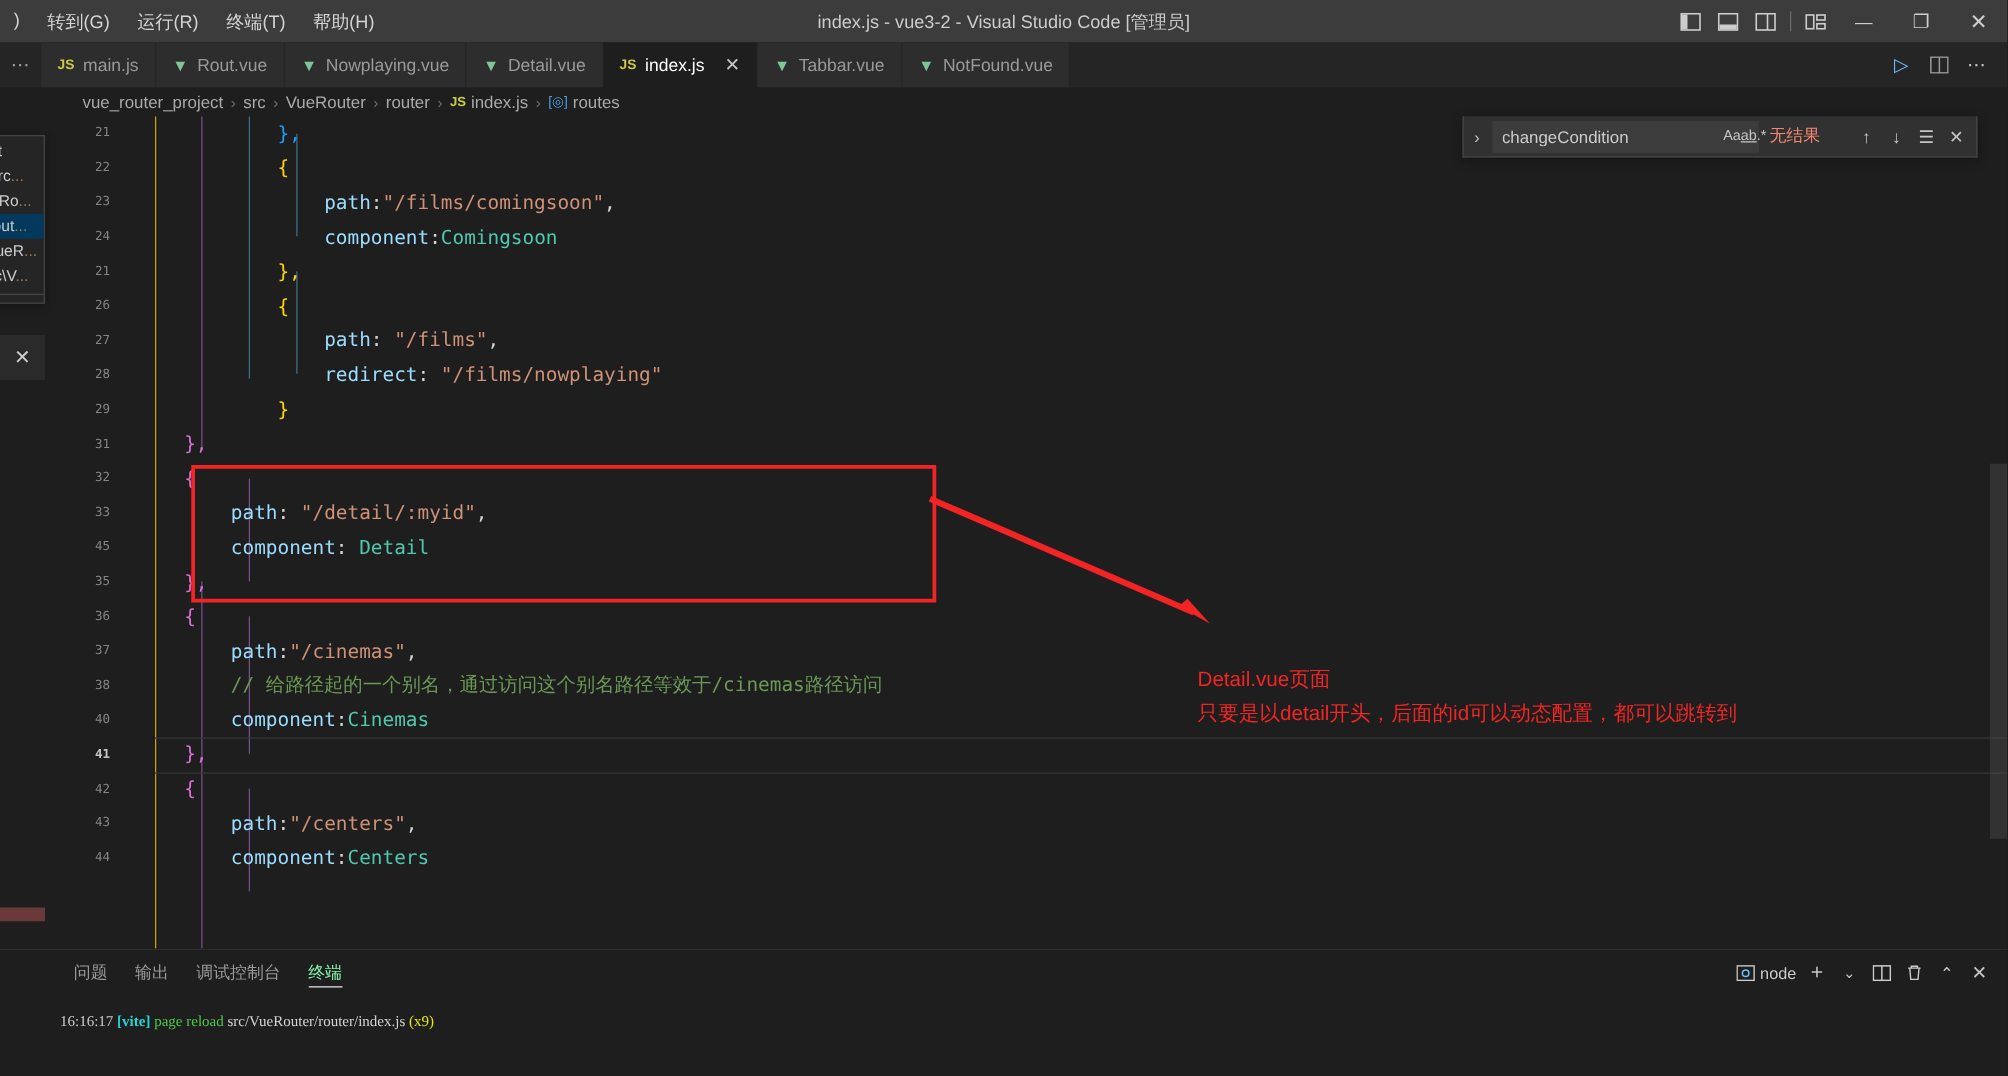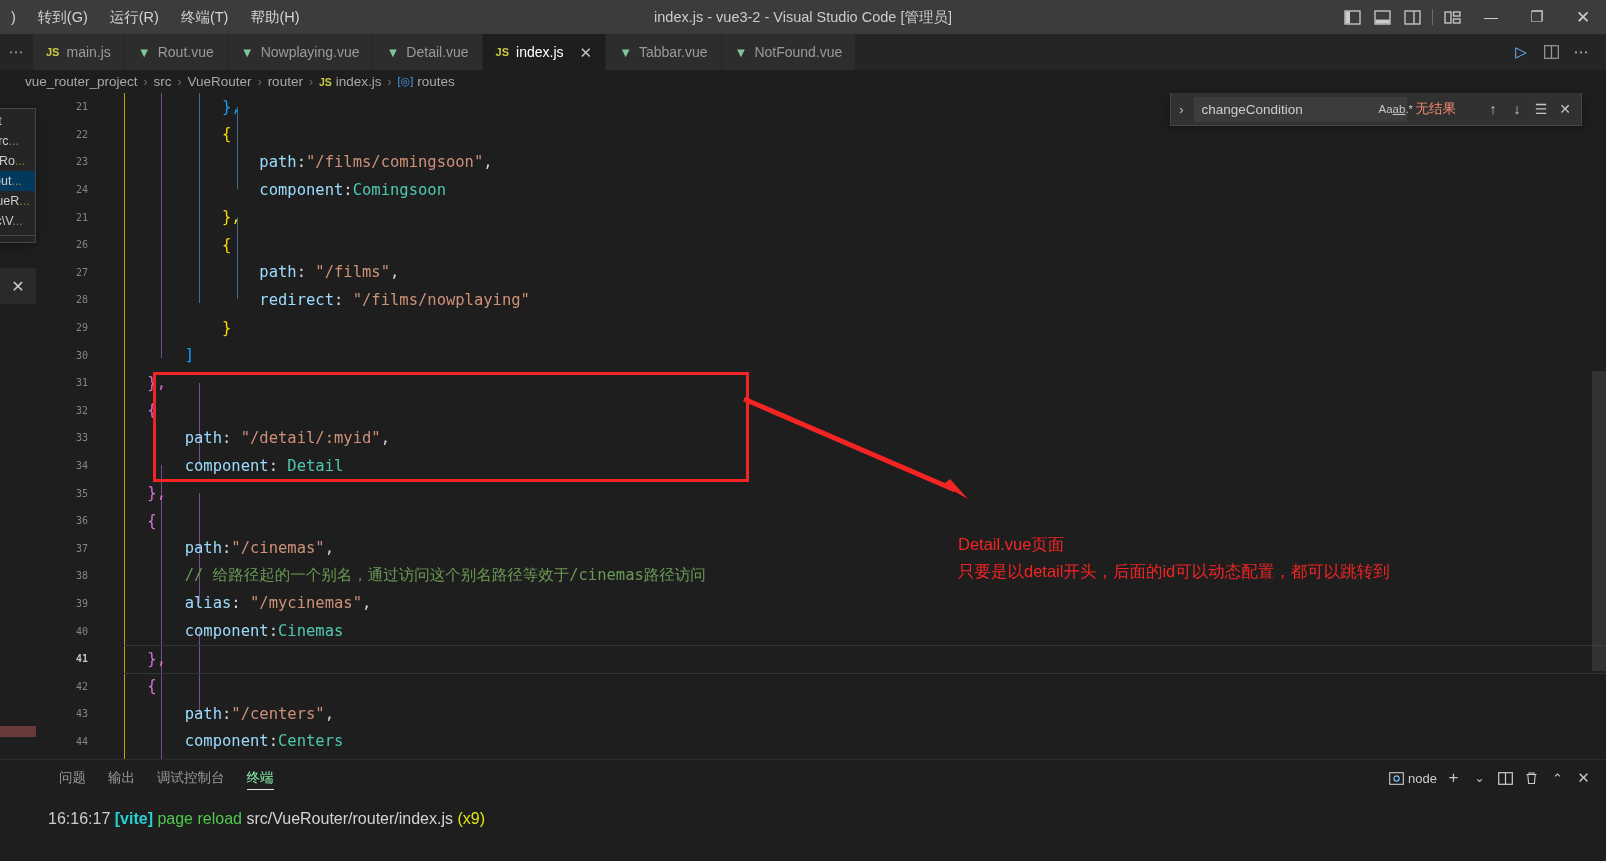--- a/index.html
+++ b/index.html
@@ -64,21 +64,21 @@
   }
   .tb-act {
     width: 28px; height: 36px; display: flex; align-items: center; justify-content: center;
     color: #c5c5c5;
   }
 
   
   .breadcrumb {
     position: absolute; top: 70px; left: 0; width: 1472px; height: 23px;
     background: #1e1e1e; display: flex; align-items: center;
-    padding-left: 23px; font-size: 13.5px; color: #a9a9a9; gap: 0px;
+    padding-left: 64px; font-size: 13.5px; color: #a9a9a9; gap: 0px;
   }
   .bc-item { padding: 0 2px; display: flex; align-items: center; gap: 4px; }
   .bc-sep { color: #6f6f6f; padding: 0 4px; font-size: 12px; }
   .bc-ico-js { color: #cbcb41; font-size: 10.5px; font-weight: bold; }
   .bc-ico-sym { color: #4a9fe8; font-size: 11px; }
 
   
   .editor {
     position: absolute; top: 93px; left: 0; width: 1606px; height: 666px;
     background: #1e1e1e; overflow: hidden;
@@ -208,21 +208,21 @@
     display: flex; align-items: center; gap: 1px;
   }
   .pa {
     min-width: 25px; height: 26px; padding: 0 3px;
     display: flex; align-items: center; justify-content: center;
     color: #c5c5c5; font-size: 14px; gap: 4px;
   }
   .pa .lbl { font-size: 13px; color: #cccccc; }
   .terminal {
     padding: 14px 0 0 48px;
-    font-family: Liberation Sans, sans-serif; font-size: 16px; color: #cccccc;
+    font-family: Liberation Serif, serif; font-size: 12px; color: #cccccc;
     white-space: pre;
   }
   .t-time { color: #cccccc; }
   .t-vite { color: #23d3d3; font-weight: bold; }
   .t-act  { color: #4ec94e; }
   .t-path { color: #d4d4d4; }
   .t-cnt  { color: #e5e510; }
 </style>
 </head>
 <body>
@@ -381,58 +381,50 @@
         </div>
       <div class="line">
           <span class="ln">28</span>
           <span class="code">                <span class="k">redirect</span><span class="pn">: </span><span class="s">"/films/nowplaying"</span></span>
         </div>
       <div class="line">
           <span class="ln">29</span>
           <span class="code">            <span class="br1">}</span></span>
         </div>
       <div class="line">
-          <span class="ln">30</span>
-          <span class="code">        <span class="br3">]</span></span>
-        </div>
-      <div class="line">
           <span class="ln">31</span>
           <span class="code">    <span class="br2">}</span><span class="br2">,</span></span>
         </div>
       <div class="line">
           <span class="ln">32</span>
           <span class="code">    <span class="br2">{</span></span>
         </div>
       <div class="line">
           <span class="ln">33</span>
           <span class="code">        <span class="k">path</span><span class="pn">: </span><span class="s">"/detail/:myid"</span><span class="pn">,</span></span>
         </div>
       <div class="line">
-          <span class="ln">34</span>
+          <span class="ln">45</span>
           <span class="code">        <span class="k">component</span><span class="pn">: </span><span class="id">Detail</span></span>
         </div>
       <div class="line">
           <span class="ln">35</span>
           <span class="code">    <span class="br2">}</span><span class="br2">,</span></span>
         </div>
       <div class="line">
           <span class="ln">36</span>
           <span class="code">    <span class="br2">{</span></span>
         </div>
       <div class="line">
           <span class="ln">37</span>
           <span class="code">        <span class="k">path</span><span class="pn">:</span><span class="s">"/cinemas"</span><span class="pn">,</span></span>
         </div>
       <div class="line">
           <span class="ln">38</span>
           <span class="code">        <span class="cm">// 给路径起的一个别名，通过访问这个别名路径等效于/cinemas路径访问</span></span>
-        </div>
-      <div class="line">
-          <span class="ln">39</span>
-          <span class="code">        <span class="k">alias</span><span class="pn">: </span><span class="s">"/mycinemas"</span><span class="pn">,</span></span>
         </div>
       <div class="line">
           <span class="ln">40</span>
           <span class="code">        <span class="k">component</span><span class="pn">:</span><span class="id">Cinemas</span></span>
         </div>
       <div class="line cur">
           <span class="ln">41</span>
           <span class="code">    <span class="br2">}</span><span class="br2">,</span></span>
         </div>
       <div class="line">

